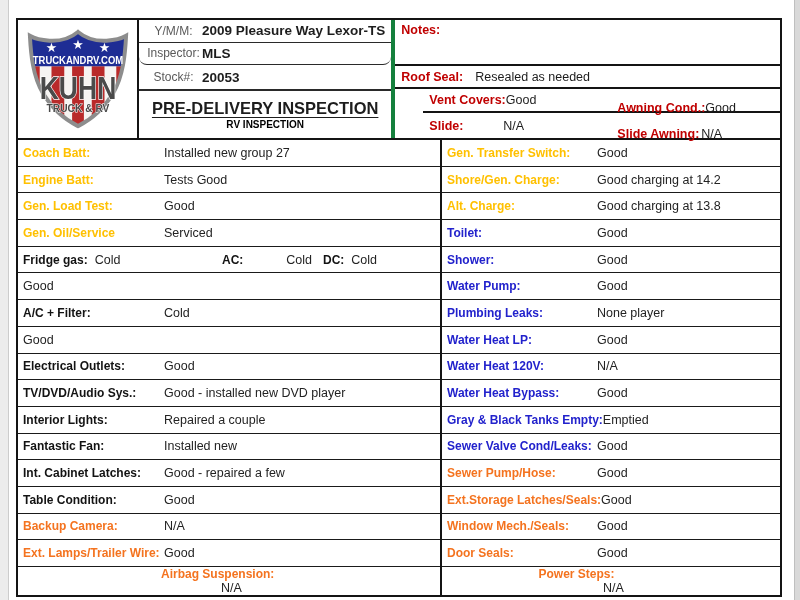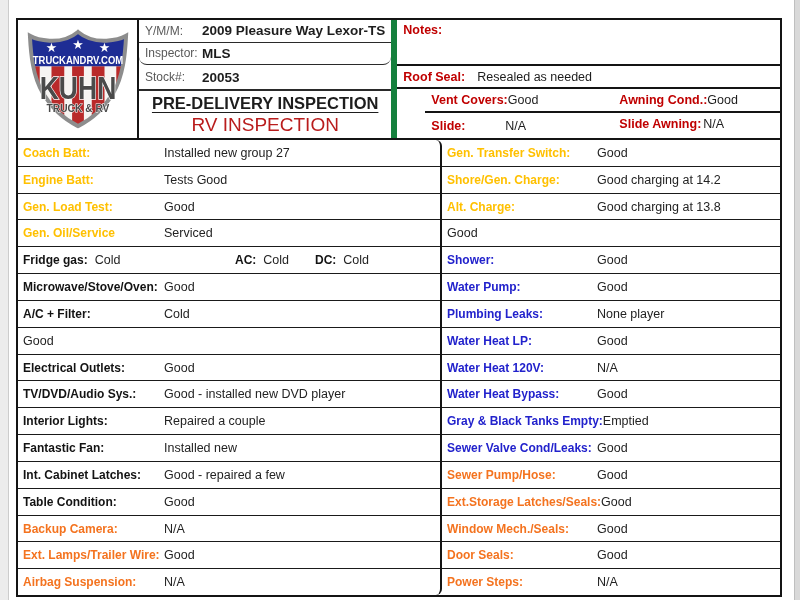--- a/index.html
+++ b/index.html
@@ -13,58 +13,58 @@
   .form {
     position:absolute; left:16px; top:18px; width:766px; height:579px;
     border:2.5px solid #141414; box-sizing:border-box; background:#fff;
     display:flex; flex-direction:column;
   }
 
   
   .header { flex:0 0 120px; display:flex; border-bottom:2.5px solid #141414; box-sizing:border-box; }
   .logo-cell { flex:0 0 121px; border-right:2px solid #141414; box-sizing:border-box;
                display:flex; align-items:center; justify-content:center; }
-  .mid-cell  { flex:0 0 243px; border-right:6px solid #15803d; box-sizing:border-box;
-               display:flex; flex-direction:column; }
+  .mid-cell  { flex:0 0 243px; border-right:4px solid #15803d; box-sizing:border-box;
+               display:flex; flex-direction:column;text-align:center; }
   .hfield { display:flex; align-items:center; padding:0 6px; border-bottom:1.5px solid #2a2a2a; box-sizing:border-box; }
   .hf-a { flex:0 0 22.5px; } .hf-b { flex:0 0 22.5px;border-radius:8px; } .hf-c { flex:0 0 26px; border-bottom-width:2px; }
   .hlabel { color:#595959; font-size:12px; min-width:57px; }
   .hvalue { font-weight:bold; font-size:13.5px; color:#1d1d1d; white-space:nowrap; }
   .title-block { flex:1; display:flex; flex-direction:column; align-items:center; justify-content:center; gap:1px; }
   .title1 { font-size:16.5px; font-weight:600; color:#1d1d1d; text-decoration:underline; text-underline-offset:3px; white-space:nowrap; }
-  .title2 { font-size:19px; font-weight:normal; color:#b91c1c; }
+  .title2 { font-size:10px; font-weight:bold; color:#000000; }
 
   .notes-cell { flex:1; display:flex; flex-direction:column; }
   .nrow { box-sizing:border-box; border-bottom:2px solid #141414; display:flex; align-items:center; padding:0 6px; position:relative; }
   .nrow-notes { flex:0 0 46px; align-items:flex-start; padding-top:3px; }
   .nrow-roof  { flex:0 0 23px; }
   .nrow-pair  { flex:0 0 24px;margin-left:28px; }
   .nrow-last  { flex:1; border-bottom:none; }
   .red-label { color:#C00000; font-weight:bold; font-size:12.5px; white-space:nowrap; }
   .nw74 { min-width:74px; } .nw82 { min-width:84px; }
-  .npair2 { position:absolute; left:194px; top:4px; bottom:0; display:flex; }
+  .npair2 { position:absolute; left:194px; top:16px; bottom:0; display:flex; align-items:center; }
   .nvalue { font-size:12.5px; color:#1d1d1d; white-space:nowrap; }
 
   
   .main { flex:1; display:flex; }
-  .col { display:flex; flex-direction:column;border-radius:6px; }
+  .col { display:flex; flex-direction:column; }
   .col-left  { flex:0 0 424px; border-right:2.5px solid #141414; box-sizing:border-box; }
   .col-right { flex:1; }
   .irow { flex:1; display:flex; align-items:center; padding-left:5px; border-bottom:1.8px solid #1a1a1a; position:relative; box-sizing:border-box; }
-  .col .irow:last-child { border-bottom:none; }
+  .col .irow:last-child { border-bottom:none;flex-direction:column; }
   .ilabel { font-weight:bold; font-size:12px; white-space:nowrap; flex:0 0 auto; }
   .col-left  .ilabel { min-width:141px; }
   .col-right .ilabel { min-width:150px; }
   .ivalue { font-size:12.5px; color:#232323; white-space:nowrap; }
   .c-gold   { color:#FFC000; }
   .c-orange { color:#F4731F; }
   .c-blue   { color:#2222CC; }
   .c-black  { color:#131313; }
   .fpair { position:absolute; top:0; bottom:0; display:flex; align-items:center; }
-  .fp1 { left:5px; } .fp2 { left:217px; } .fp3 { left:297px; }
+  .fp1 { left:5px; } .fp2 { left:204px;gap:36px; } .fp3 { left:305px; }
   .fpair .ilabel { min-width:0; margin-right:7px;text-align:center; }
 </style>
 </head>
 <body>
 
 <div class="page">
   <div class="edge-left"></div>
   <div class="edge-right"></div>
 
   <div class="form">
@@ -170,21 +170,20 @@
             <span class="fpair fp2">
               <span class="ilabel c-black">AC:</span>
               <span class="ivalue">Cold</span>
             </span>
             <span class="fpair fp3">
               <span class="ilabel c-black">DC:</span>
               <span class="ivalue">Cold</span>
             </span>
           </div>
           <div class="irow">
-            <span class="ilabel c-black">Microwave/Stove/Oven:</span>
             <span class="ivalue">Good</span>
           </div>
           <div class="irow">
             <span class="ilabel c-black">A/C + Filter:</span>
             <span class="ivalue">Cold</span>
           </div>
           <div class="irow">
             <span class="ivalue">Good</span>
           </div>
           <div class="irow">
@@ -231,20 +230,21 @@
           </div>
           <div class="irow">
             <span class="ilabel c-gold">Shore/Gen. Charge:</span>
             <span class="ivalue">Good charging at 14.2</span>
           </div>
           <div class="irow">
             <span class="ilabel c-gold">Alt. Charge:</span>
             <span class="ivalue">Good charging at 13.8</span>
           </div>
           <div class="irow">
+            <span class="ilabel c-blue">Toilet:</span>
             <span class="ivalue">Good</span>
           </div>
           <div class="irow">
             <span class="ilabel c-blue">Shower:</span>
             <span class="ivalue">Good</span>
           </div>
           <div class="irow">
             <span class="ilabel c-blue">Water Pump:</span>
             <span class="ivalue">Good</span>
           </div>

